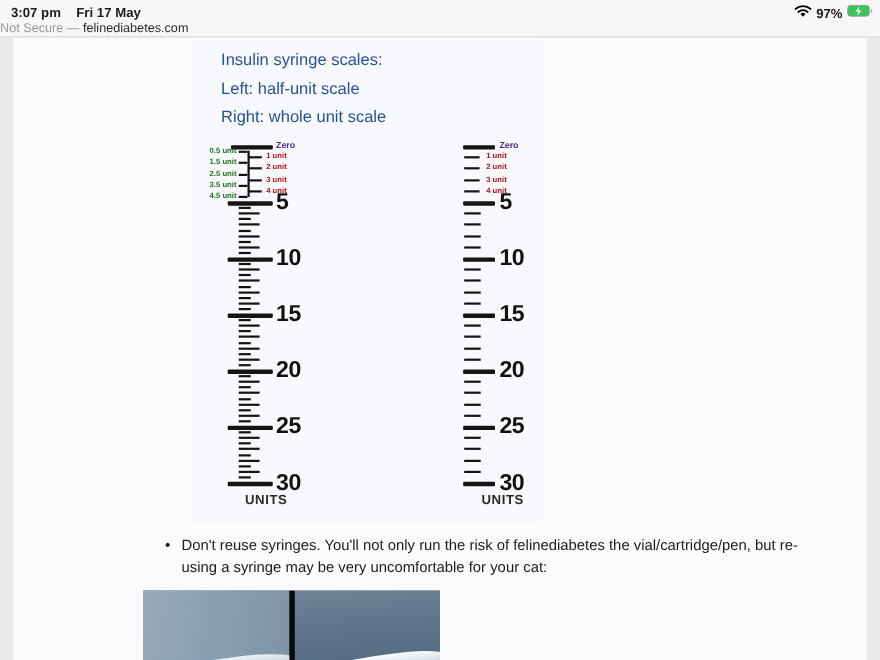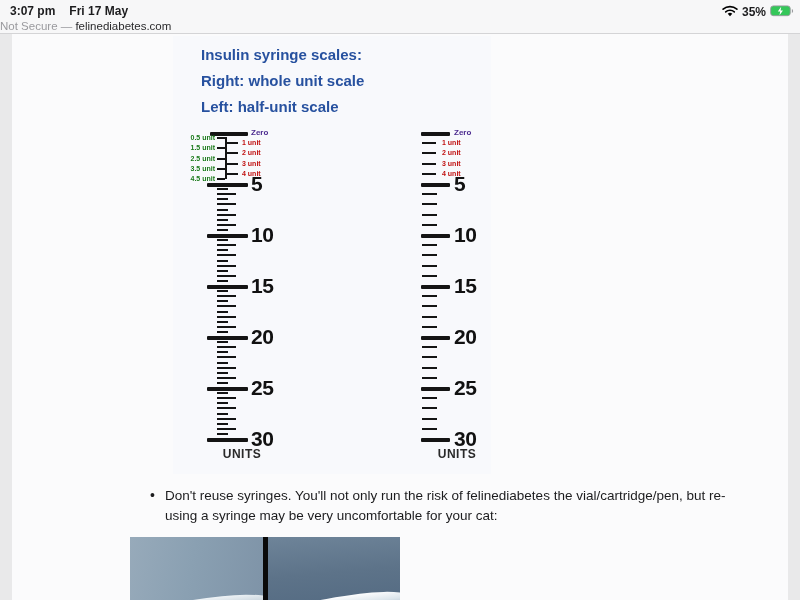--- a/index.html
+++ b/index.html
@@ -19,21 +19,21 @@
 
   
   .page{position:absolute;left:0;top:34px;width:800px;height:566px;background:#fbfbfc;}
   .side-strip{position:absolute;top:0;width:12px;height:566px;background:#e9e9ea;}
   .side-strip.left{left:0;}
   .side-strip.right{right:0;}
 
   
   .figure{position:absolute;left:173px;top:2px;width:318px;height:438px;background:#f8f9fc;}
   .fig-title{position:absolute;left:28px;top:6px;}
-  .fig-title div{font-size:15px;font-weight:700;color:var(--title-blue,#27519f);line-height:26px;}
+  .fig-title div{font-size:15px;font-weight:400;color:var(--title-blue,#27519f);line-height:26px;}
 
   .scale{position:absolute;width:135px;height:345px;}
   .scale .line,.scale .tick,.scale .conn,.scale .rung,.scale .spine{position:absolute;background:var(--tick-black,#141414);}
   .scale .line{height:4px;border-radius:1px;}
   .scale .tick{height:2px;}
   .scale .conn{height:2px;}
   .scale .rung{height:2px;}
   .scale .spine{width:2px;}
   .scale .num{position:absolute;font-size:21px;font-weight:800;color:#111;transform:translateY(-54%);letter-spacing:-0.5px;}
   .scale .zero-label{position:absolute;font-size:8px;font-weight:700;color:var(--zero-purple,#4b2a8f);transform:translateY(-45%);}
@@ -67,43 +67,43 @@
       <span class="time">3:07 pm</span><span class="date">Fri 17 May</span>
     </div>
     <div class="status-right">
       <span>
         <svg width="16" height="12" viewBox="0 0 16 12">
           <path d="M1.1 4.2a10.4 10.4 0 0 1 13.8 0" stroke="#000" stroke-width="1.6" fill="none" stroke-linecap="round"></path>
           <path d="M3.7 6.9a6.4 6.4 0 0 1 8.6 0" stroke="#000" stroke-width="1.6" fill="none" stroke-linecap="round"></path>
           <path d="M8 11.2 L5.7 8.8a3.3 3.3 0 0 1 4.6 0 Z" fill="#000"></path>
         </svg>
       </span>
-      <span class="battery-pct">35%</span>
+      <span class="battery-pct">97%</span>
       <span>
         <svg width="24" height="12" viewBox="0 0 27 13">
           <rect x="0.75" y="0.75" width="22" height="11" rx="3" fill="#34c759" stroke="#9a9a9e" stroke-width="1"></rect>
           <path d="M24.6 4.2v4.6a2.6 2.6 0 0 0 0-4.6Z" fill="#9a9a9e"></path>
           <path d="M12.6 1.6 8.8 7h2.6l-.7 4.4 3.9-5.5h-2.7Z" fill="#fff"></path>
         </svg>
       </span>
     </div>
     <div class="url-text">
       <span class="sec">Not Secure — </span><span class="dom">felinediabetes.com</span>
     </div>
   </div>
 
   <div class="page">
     <div class="side-strip left"></div>
     <div class="side-strip right"></div>
 
     <div class="figure">
       <div class="fig-title">
         <div>Insulin syringe scales:</div>
+        <div>Left: half-unit scale</div>
         <div>Right: whole unit scale</div>
-        <div>Left: half-unit scale</div>
       </div>
       <div id="left-scale" class="scale" style="left:7px;top:94px;">
           <div class="line" style="top: 2px; left: 30px; width: 38px;"></div>
           <div class="zero-label" style="top: 2px; left: 71px;">Zero</div>
           <div class="spine" style="top: 7px; left: 45px; height: 42px;"></div>
           <div class="conn" style="top: 7.1px; left: 37px; width: 8px;"></div>
           <div class="half-label" style="top: 4.1px; left: 2px; width: 33px;">0.5 unit</div>
           <div class="conn" style="top: 17.3px; left: 37px; width: 8px;"></div>
           <div class="half-label" style="top: 14.3px; left: 2px; width: 33px;">1.5 unit</div>
           <div class="conn" style="top: 27.5px; left: 37px; width: 8px;"></div>

